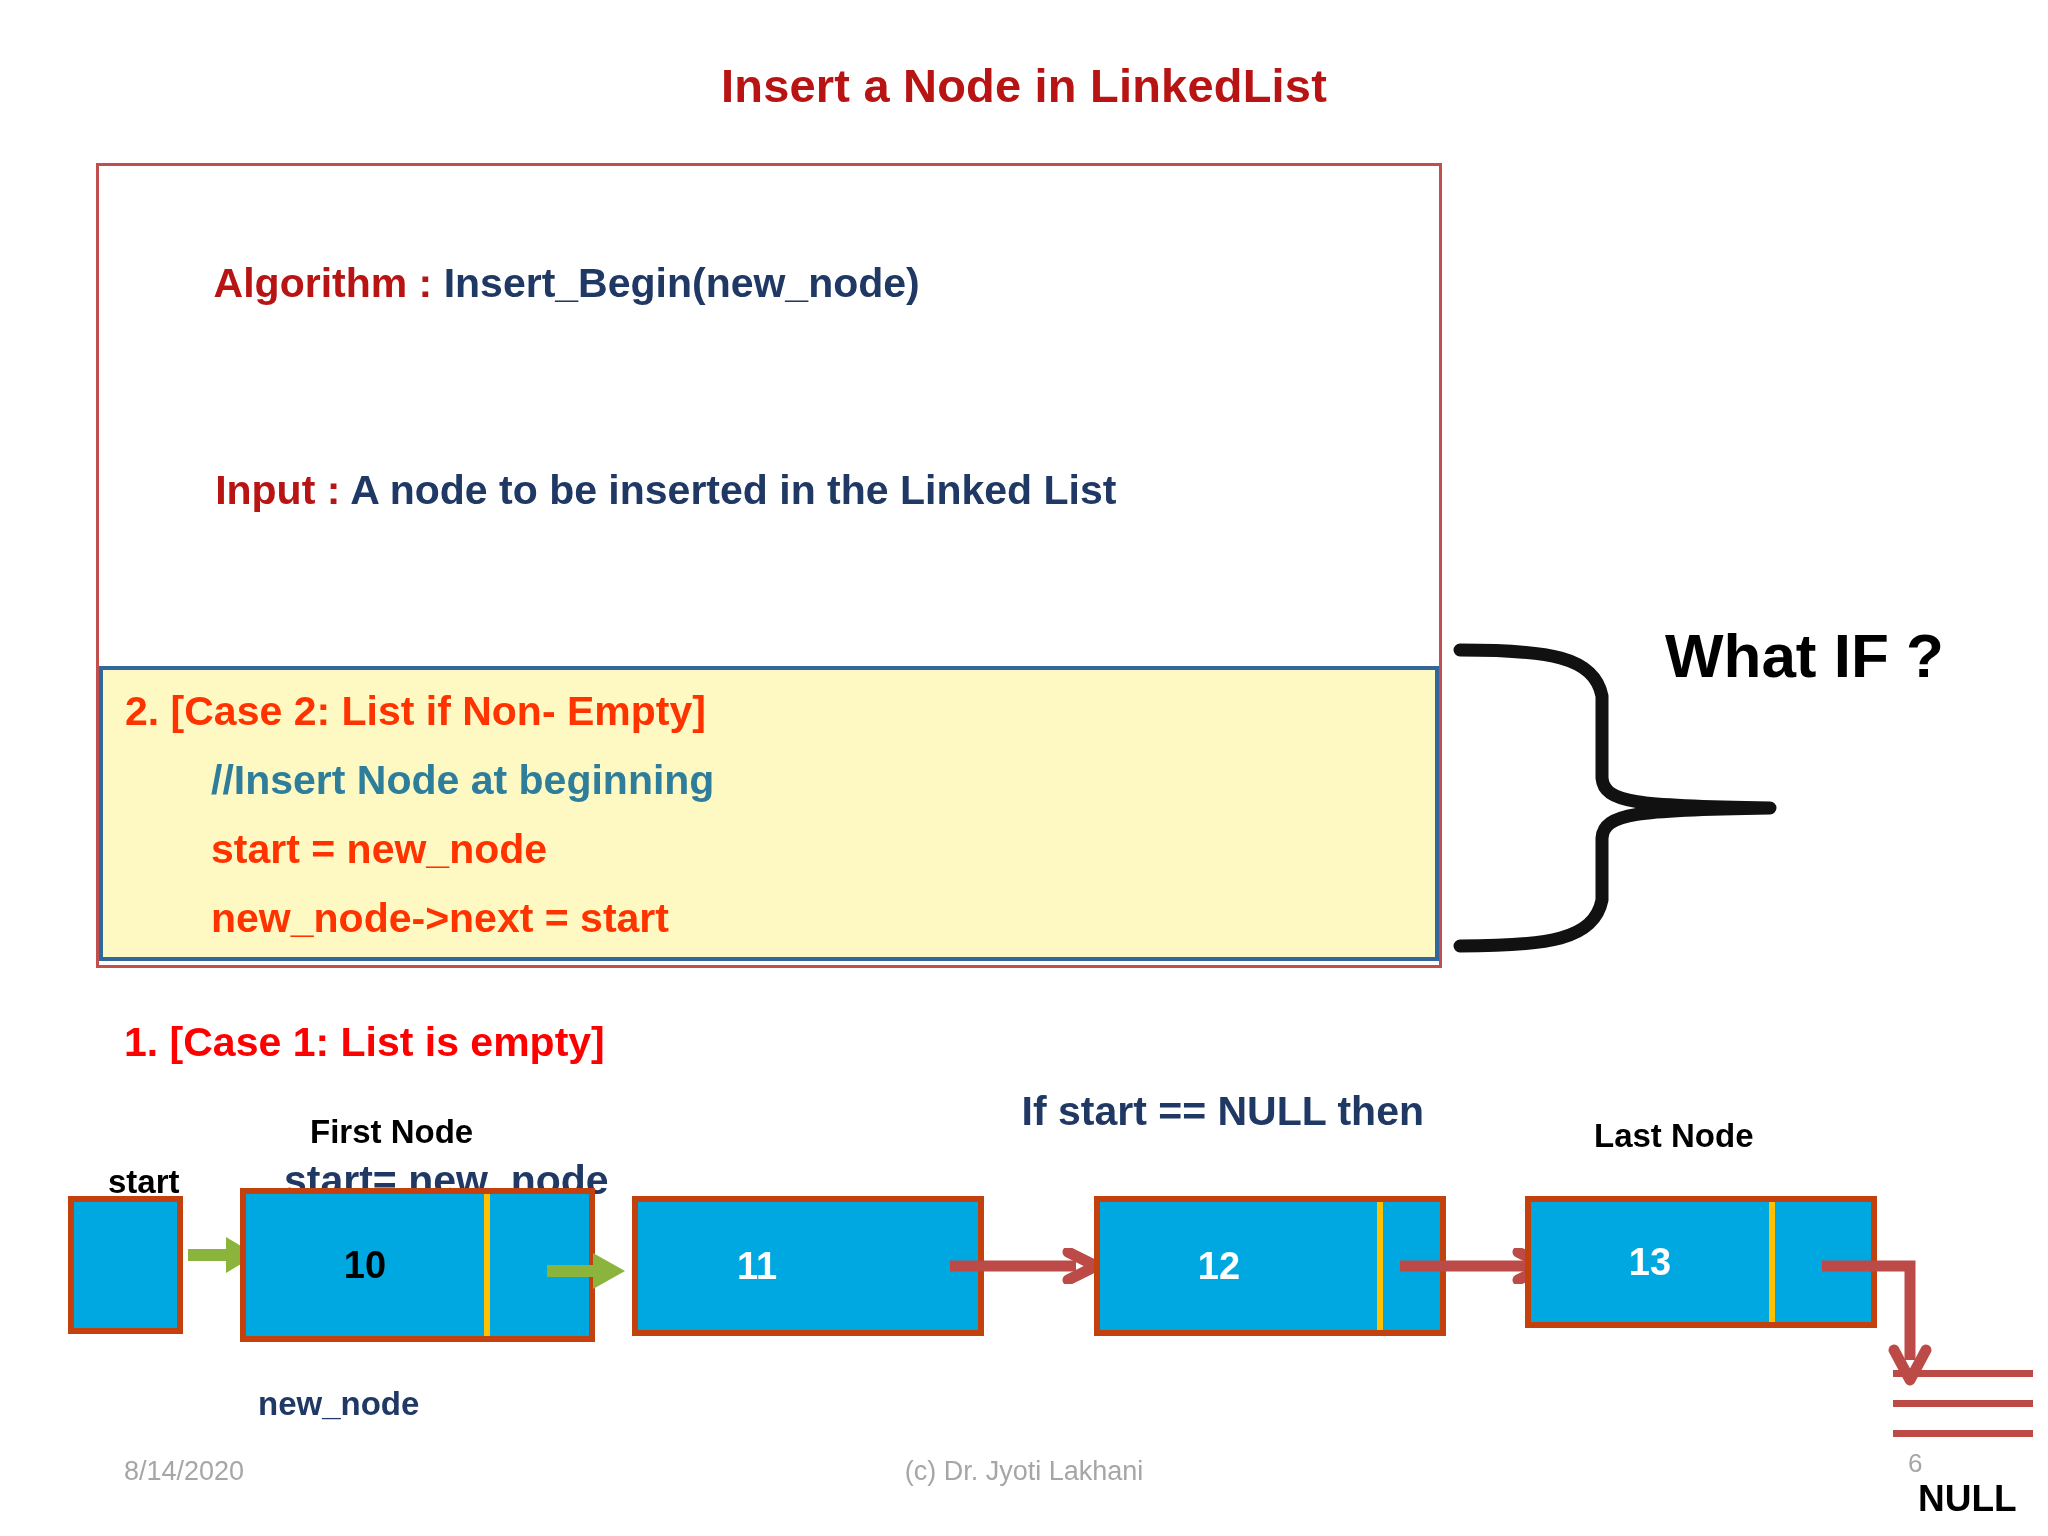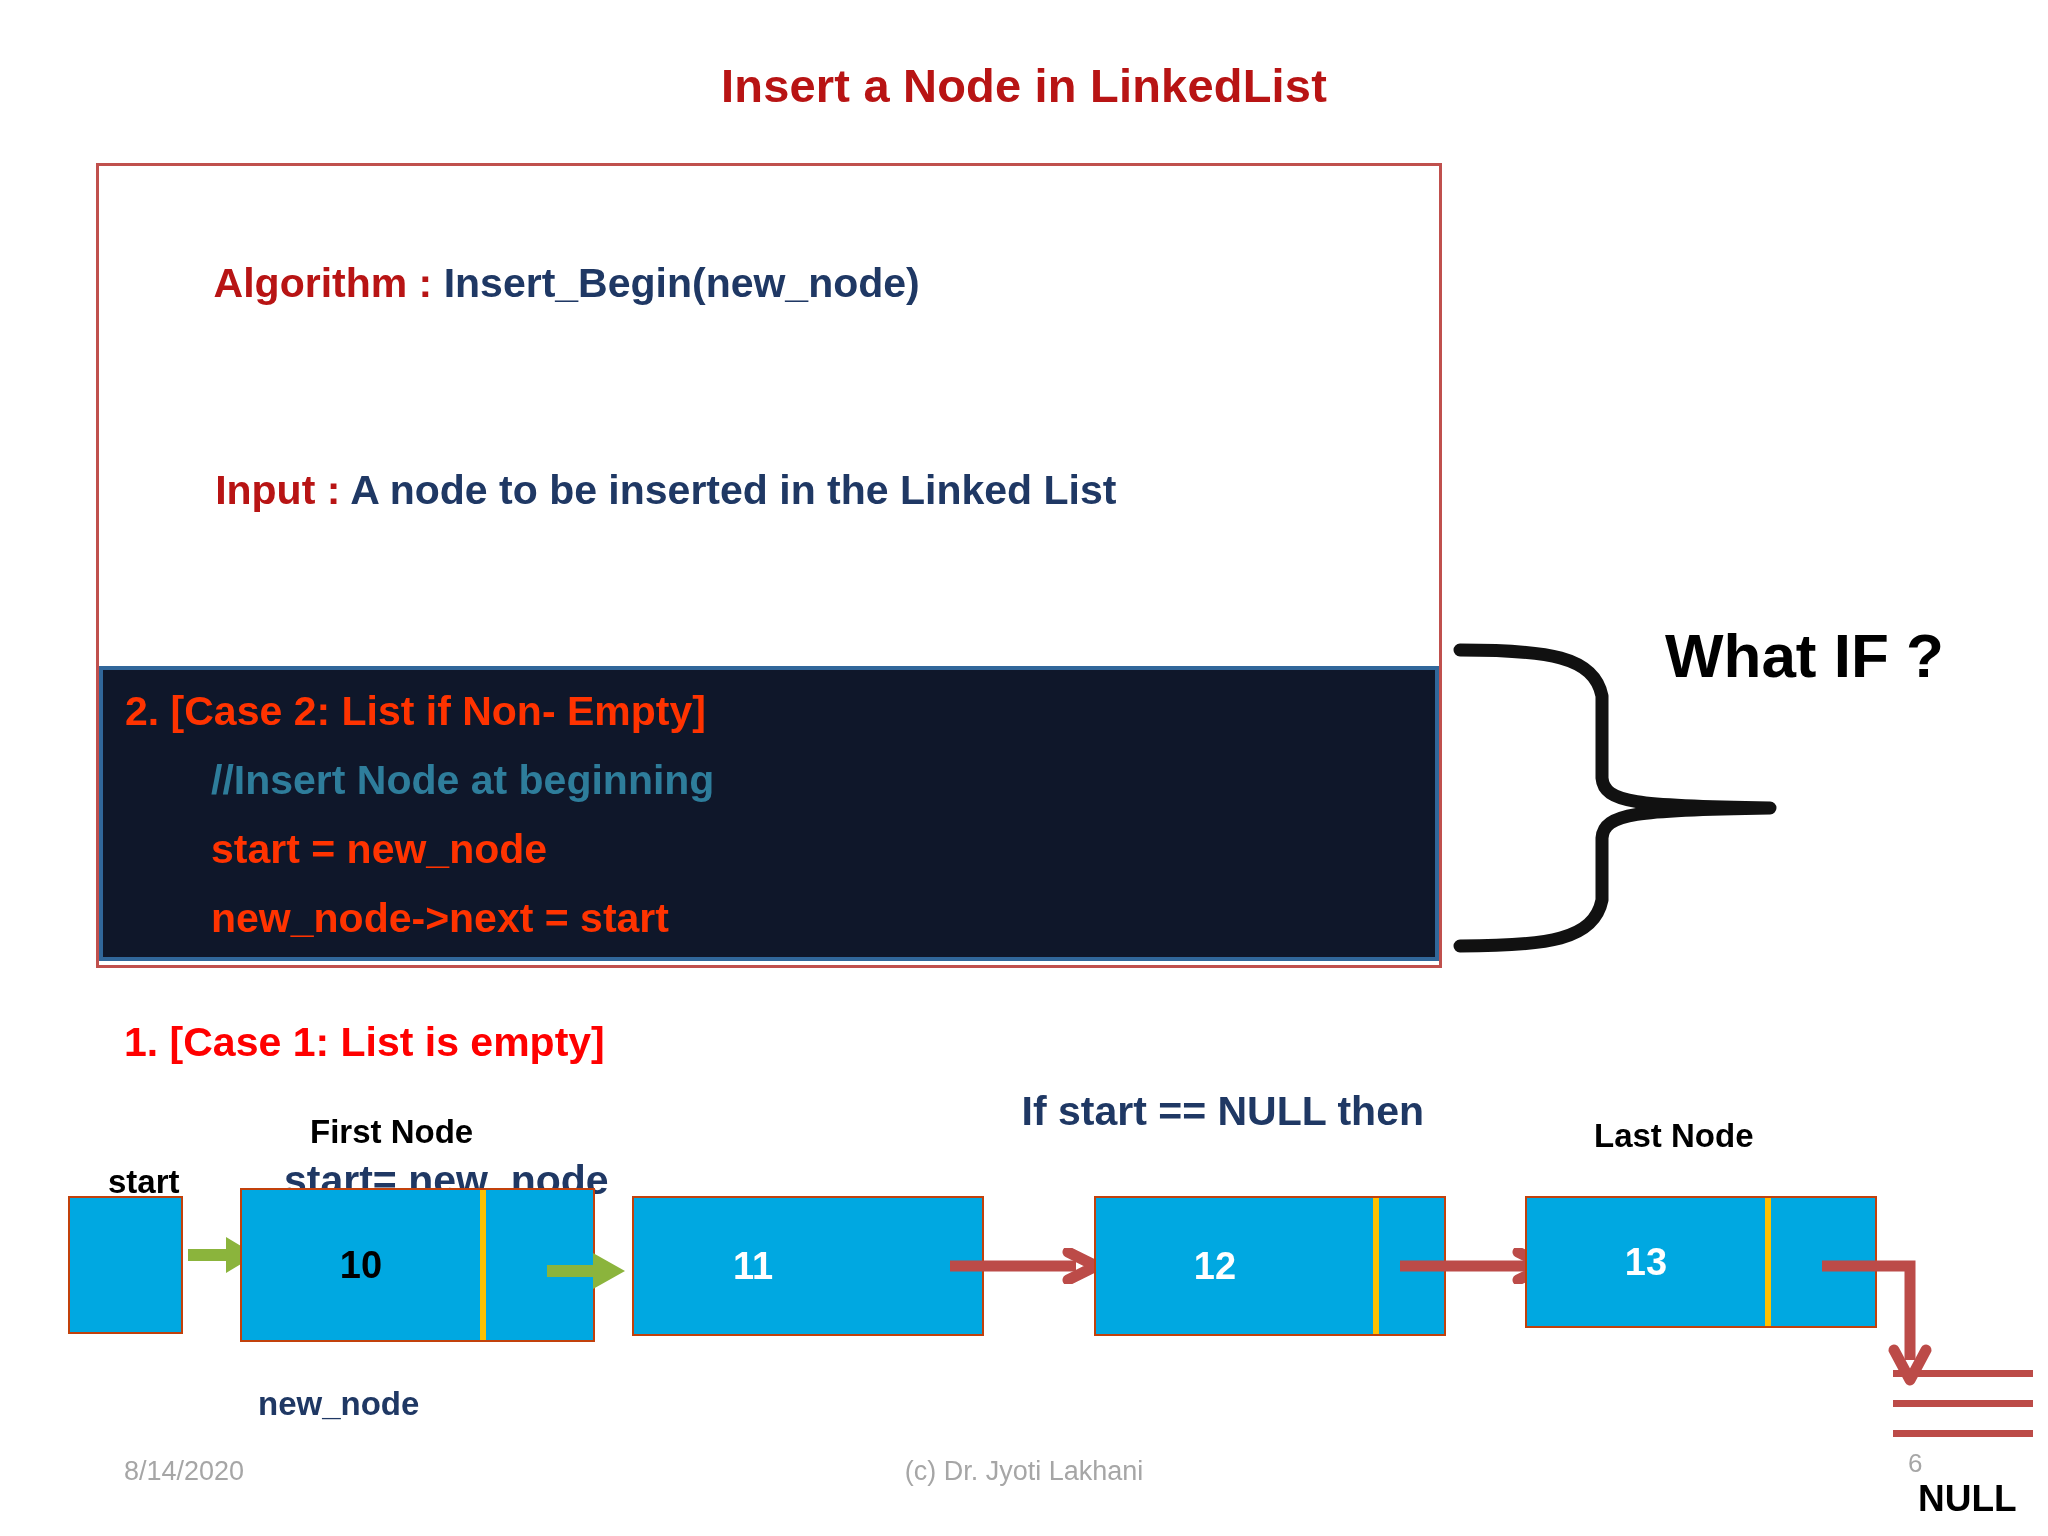--- a/index.html
+++ b/index.html
@@ -39,21 +39,21 @@
   .c-red{color:#FF0000;}
   .c-orange{color:#FF3300;}
   .c-teal{color:#2E7D9B;}
   .ind1{padding-left:84px;text-align:right;}
   .ind2{padding-left:160px;}
 
   
   .case2-box{
     position:absolute;left:99px;top:666px;
     width:1340px;height:295px;
-    background:#0f172a;
+    background:#fef9c3;
     border:4px solid #31679A;
     box-sizing:border-box;
   }
   .case2-lines{position:absolute;left:22px;top:7px;width:1290px;}
   .case2-lines .ln{line-height:69px;}
   .ind-c{padding-left:86px;}
 
   
   .brace{
     position:absolute;left:1452px;top:638px;
@@ -70,21 +70,21 @@
     position:absolute;font-size:33px;font-weight:bold;color:#000000;
     white-space:nowrap;
   }
   .lbl-newnode{
     position:absolute;font-size:33px;font-weight:bold;color:#1F3864;
     white-space:nowrap;
   }
   .node{
     position:absolute;
     background:#00A8E1;
-    border:2px solid #c2410c;
+    border:6px solid #c2410c;
     box-sizing:border-box;
     display:flex;
   }
   .node .data{
     flex:0 0 auto;
     display:flex;align-items:center;justify-content:center;
     font-size:38px;font-weight:bold;
   }
   .node .divider{
     flex:0 0 auto;width:6px;background:#FFC000;

